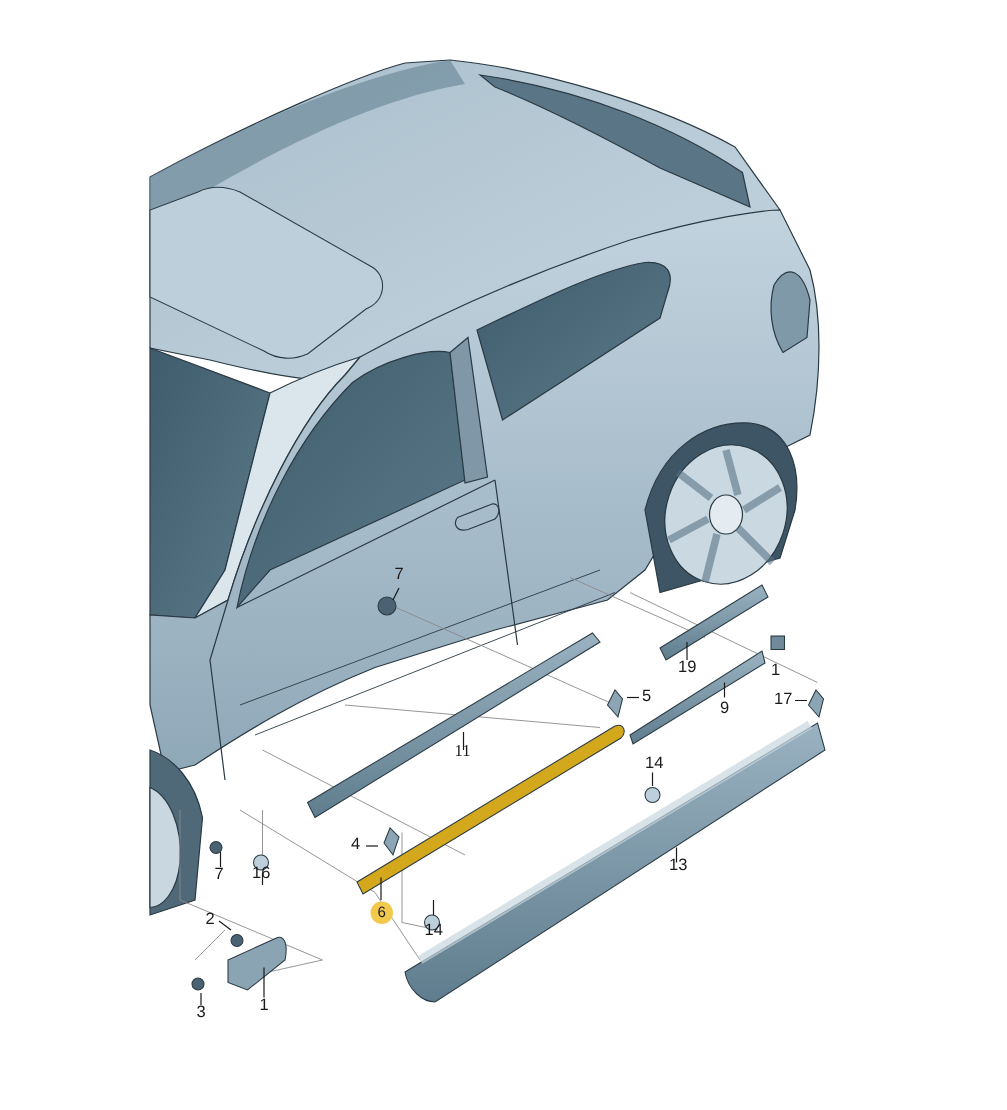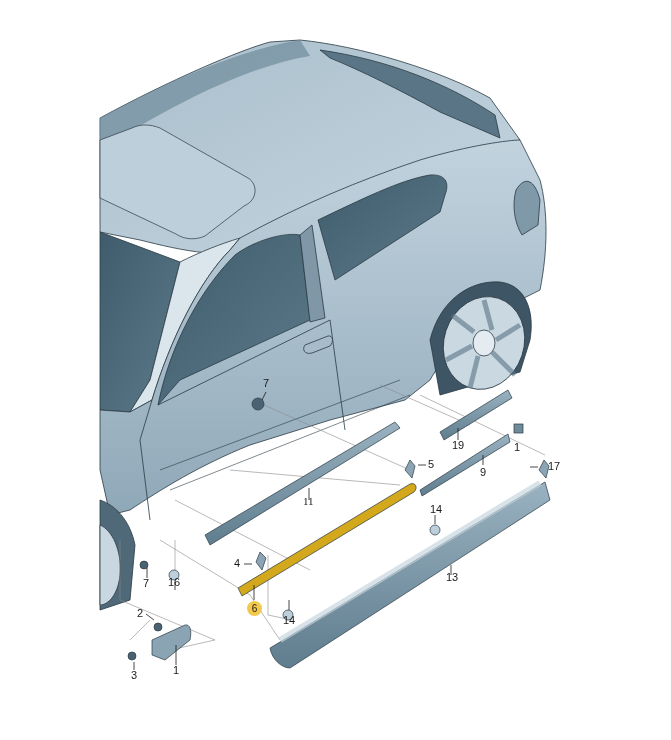--- a/index.html
+++ b/index.html
@@ -139,21 +139,21 @@
   </g>
 </svg>
 
 
 <span class="callout" style="left:263px;top:378px;">7</span>
 <span class="callout" style="left:303px;top:496px;font-family:Liberation Serif, serif;">11</span>
 <span class="callout" style="left:452px;top:440px;">19</span>
 <span class="callout" style="left:514px;top:442px;">1</span>
 <span class="callout" style="left:480px;top:467px;">9</span>
 <span class="callout" style="left:428px;top:459px;">5</span>
-<span class="callout" style="left:516px;top:461px;margin-left:32px;">17</span>
+<span class="callout" style="left:516px;top:461px;">17</span>
 <span class="callout" style="left:430px;top:504px;">14</span>
 <span class="callout" style="left:446px;top:572px;">13</span>
 <span class="callout" style="left:234px;top:558px;">4</span>
 <span class="callout highlight" style="left:247px;top:601px;">6</span>
 <span class="callout" style="left:143px;top:578px;">7</span>
 <span class="callout" style="left:168px;top:577px;">16</span>
 <span class="callout" style="left:283px;top:615px;">14</span>
 <span class="callout" style="left:137px;top:608px;">2</span>
 <span class="callout" style="left:131px;top:670px;">3</span>
 <span class="callout" style="left:173px;top:665px;">1</span>

